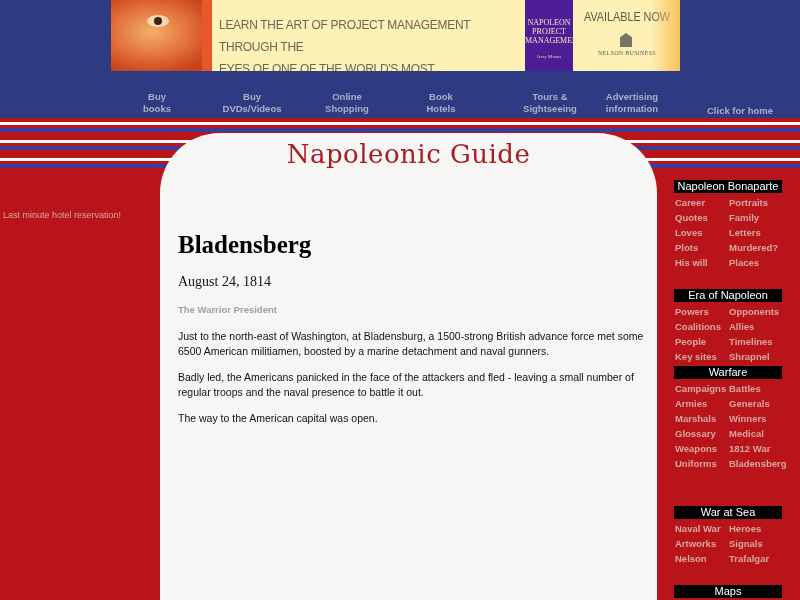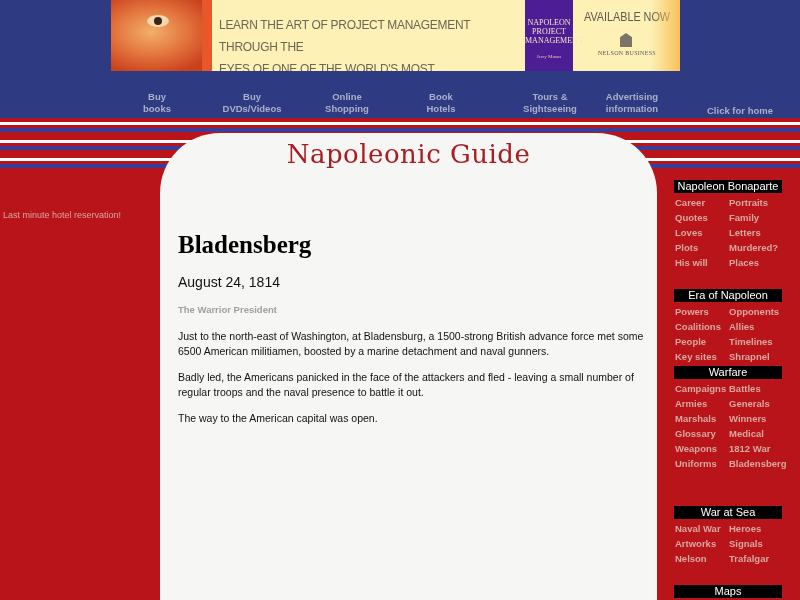--- a/index.html
+++ b/index.html
@@ -89,21 +89,21 @@
     position: absolute; left: 0; top: 6px; width: 497px; text-align: center;
     font-family: "DejaVu Serif", serif; 
     font-size: 26px; color: #a81c22; letter-spacing: 0.5px;
   }
   .article { position: absolute; left: 18px; top: 98px; width: 470px; }
   .article h1 {
     font-family: "Liberation Serif", serif; font-size: 25px; font-weight: bold;
     color: #000; line-height: 28px;
   }
   .article .date {
-    font-family: Liberation Sans, sans-serif; font-size: 14px; color: #111;
+    font-family: Liberation Serif, serif; font-size: 14px; color: #111;
     margin-top: 15px; line-height: 16px;
   }
   .article .subtitle {
     font-size: 9.5px; font-weight: bold; color: #a0a0a0; margin-top: 14px; line-height: 12px;
   }
   .article p {
     font-size: 10.5px; line-height: 15px; color: #111; margin-top: 11px;
   }
   .article p.first { margin-top: 13px; }
   

